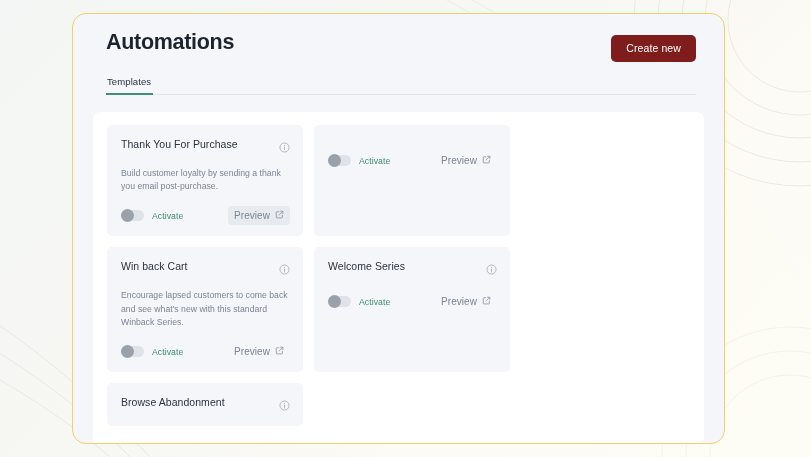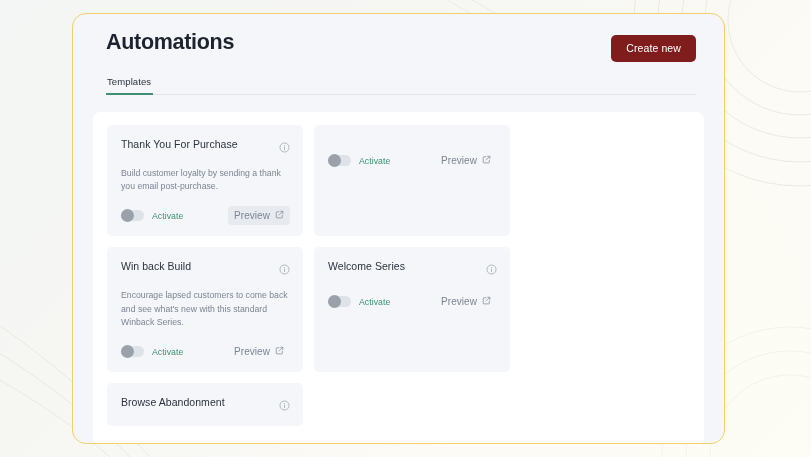--- a/index.html
+++ b/index.html
@@ -276,21 +276,21 @@
             <path d="M13 9.2 V13 a1 1 0 0 1 -1 1 H3.2 a1 1 0 0 1 -1 -1 V4.2 a1 1 0 0 1 1 -1 H7"></path>
             <path d="M10 2.2 H14 V6.2"></path>
             <path d="M7.2 9 L13.7 2.5"></path>
           </svg>
         </span>
       </div>
     </div>
   </div>
         <div class="tpl-card">
     <div class="tpl-head">
-      <div class="tpl-title">Win back Build</div>
+      <div class="tpl-title">Win back Cart</div>
       <span class="info-icon">
         <svg width="11" height="11" viewBox="0 0 16 16" fill="none" stroke="#6d7684" stroke-width="1.3">
           <circle cx="8" cy="8" r="6.6"></circle>
           <circle cx="8" cy="5.1" r="0.75" fill="#6d7684" stroke="none"></circle>
           <path d="M8 7.2 V 11.3" stroke-linecap="round"></path>
         </svg>
       </span>
     </div>
     <div class="tpl-desc">Encourage lapsed customers to come back and see what's new with this standard Winback Series.</div>
     <div class="tpl-foot">

